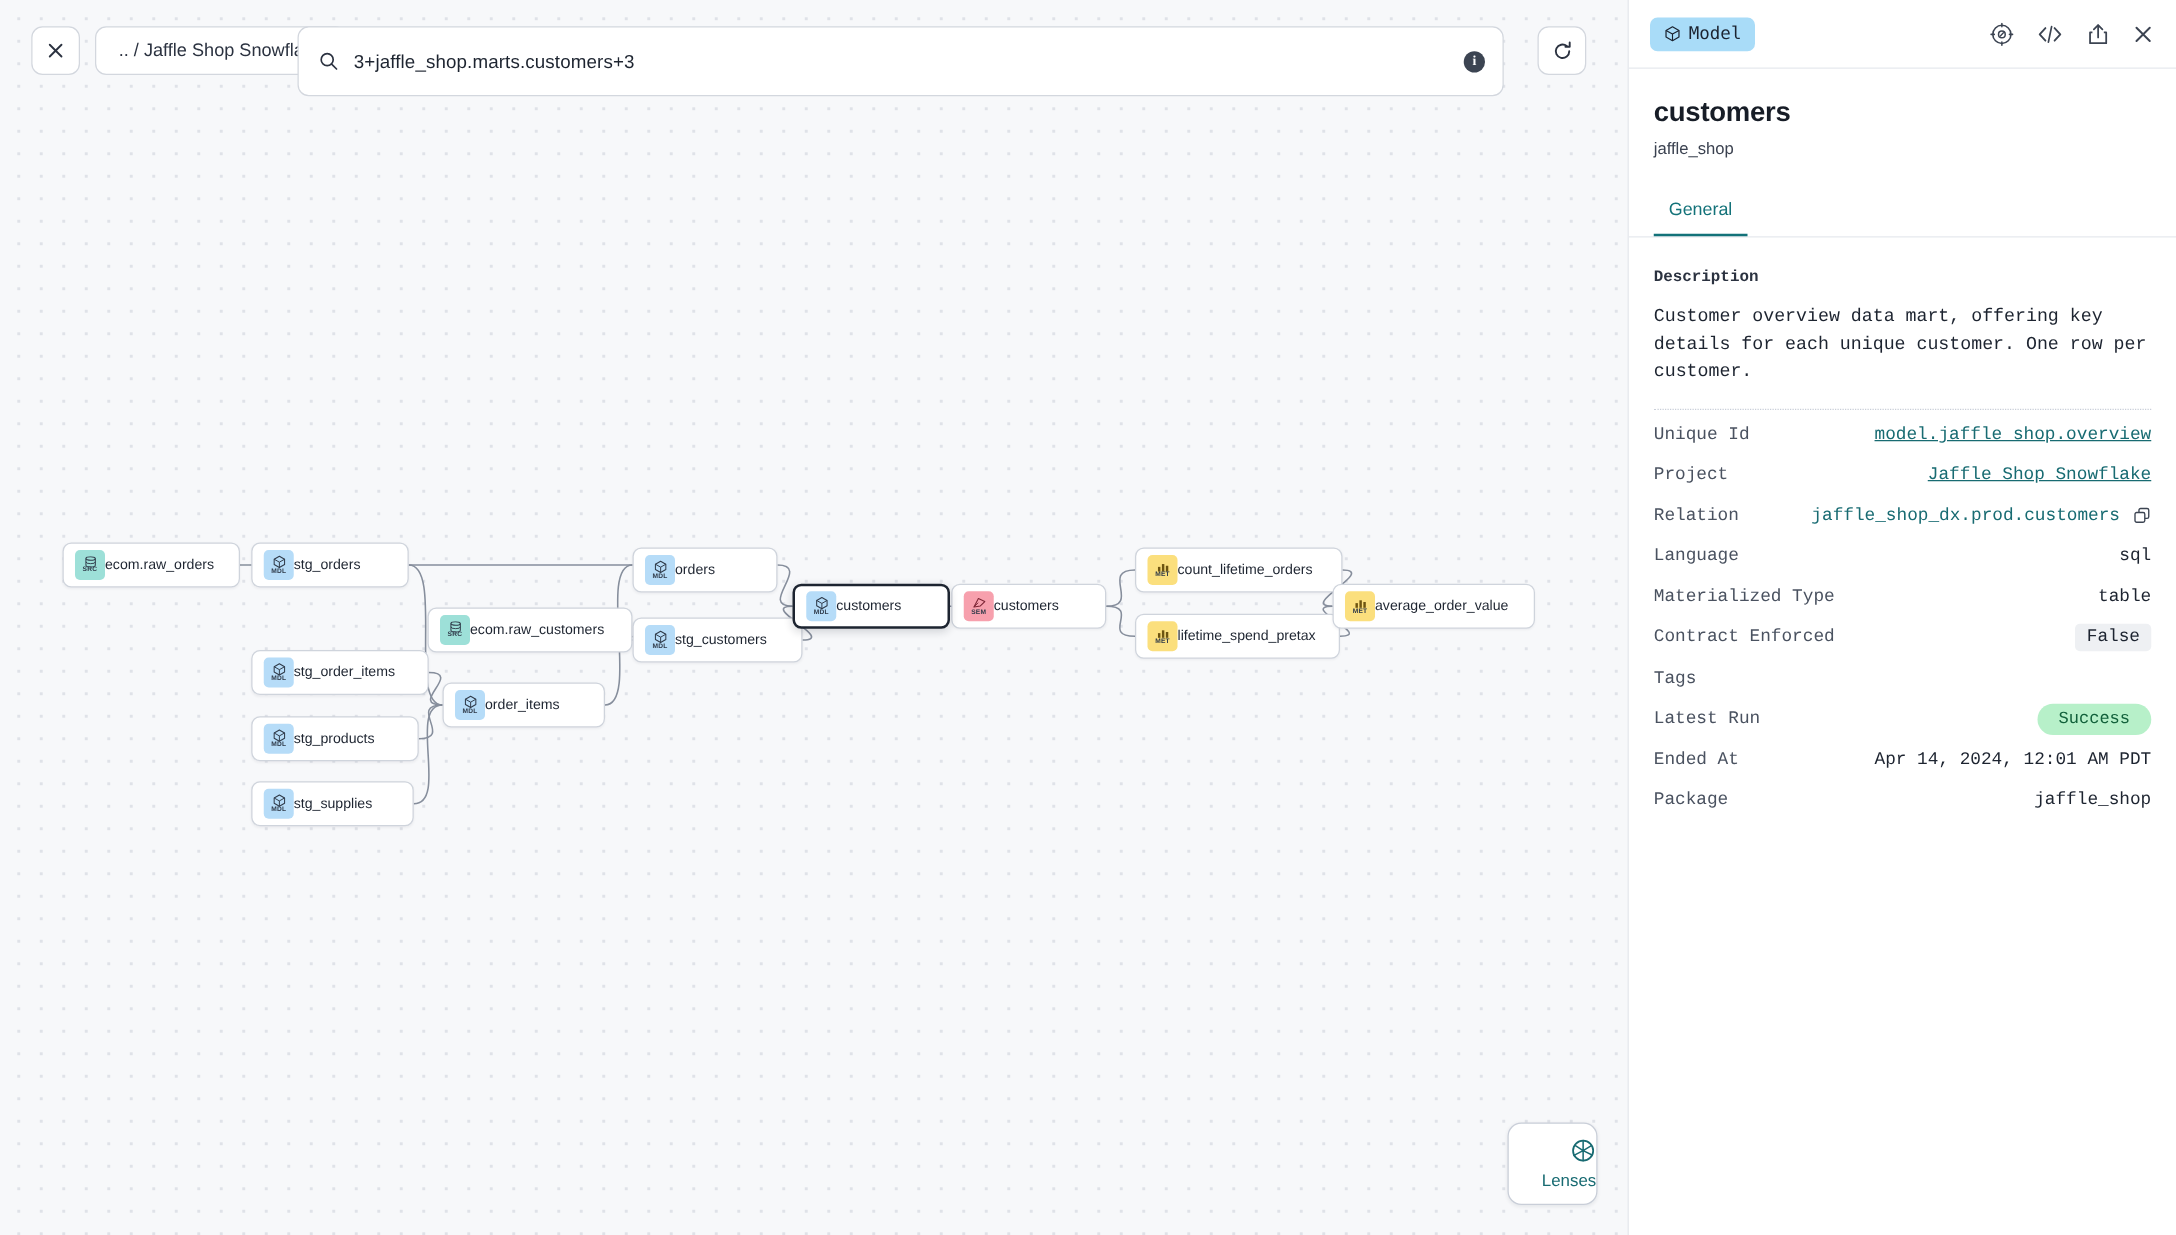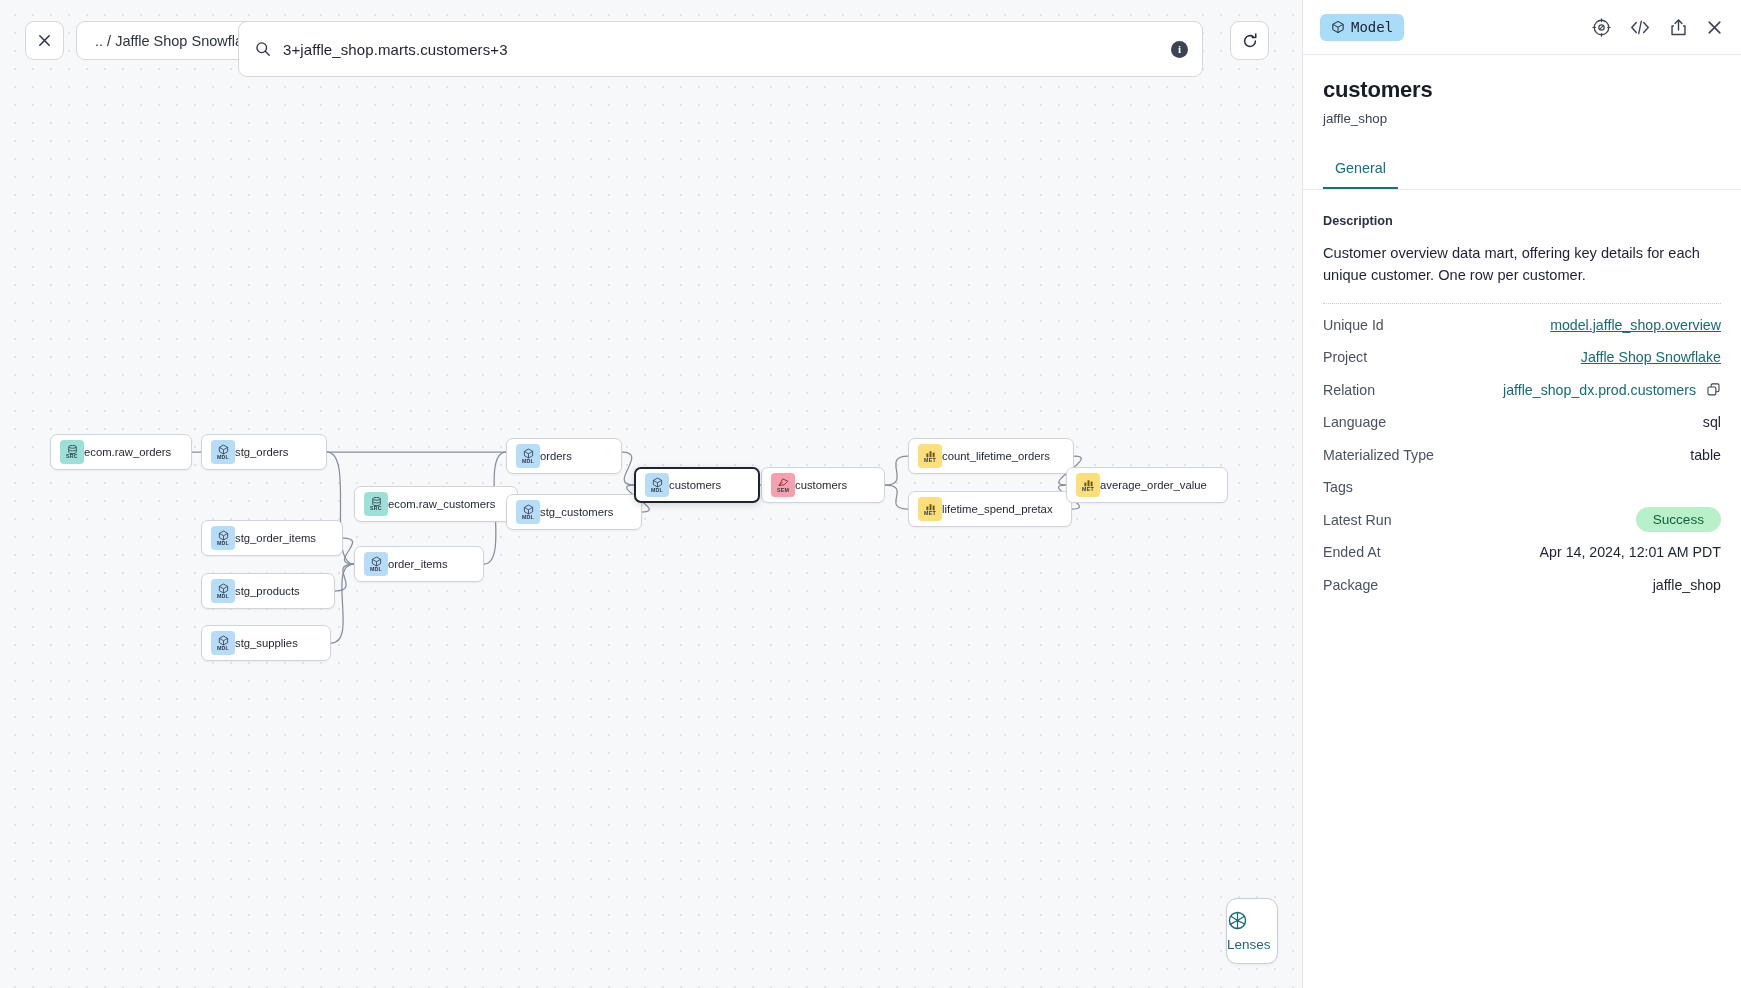--- a/index.html
+++ b/index.html
@@ -119,26 +119,26 @@
   .badge-met { background: #fbdf7d; }
   .node-label {
     font-size: 11.3px;
     color: #1d2430;
     white-space: nowrap;
   }
 
   
   .lenses-btn {
     position: absolute; right: 24px; bottom: 24px;
-    width: 52px; height: 66px;
+    width: 72px; height: 66px;
     background: #fff;
     border: 1px solid #c9ced8;
     border-radius: 11px;
     display: flex; flex-direction: column;
-    align-items: flex-start; justify-content: center;
+    align-items: flex-end; justify-content: center;
     gap: 6px;
     cursor: pointer; z-index: 20;
     box-shadow: 0 1px 3px rgba(20,26,40,.07);
   }
   .lenses-btn .lbl { font-size: 13.5px; color: #186b72; }
 
   
   .detail-pane {
     width: 439px; height: 988px;
     flex: 0 0 439px;
@@ -181,21 +181,21 @@
   }
   .dp-tab {
     font-size: 14.3px;
     color: #137279;
     padding: 8px 12px 11px 12px;
     border-bottom: 2.5px solid #137279;
     cursor: pointer;
     font-weight: 500;
   }
 
-  .dp-body { padding: 24px 20px 0 20px; overflow-y: auto; flex: 1; }
+  .dp-body { padding: 24px 20px 0 20px; overflow-y: auto; flex: 1; font-family: Liberation Mono, monospace; }
   .desc-label { font-size: 12.7px; font-weight: bold; color: #2b3240; }
   .desc-text {
     font-size: 14.6px;
     color: #1d2430;
     line-height: 1.52;
     margin-top: 14px;
   }
   .divider {
     margin: 17px 0 4px 0;
     border-top: 1px dotted #c9ced8;
@@ -299,21 +299,21 @@
         <div class="node" style="left: 201px; top: 625px; width: 130px;">
           <span class="node-badge badge-mdl">
             <svg width="11" height="11" viewBox="0 0 14 14">
               <path d="M7 1.3 L12.3 4.3 L12.3 9.7 L7 12.7 L1.7 9.7 L1.7 4.3 Z" stroke="#2f3a49" stroke-width="1.05" fill="none" stroke-linejoin="round"></path>
               <path d="M1.7 4.3 L7 7.3 L12.3 4.3 M7 7.3 L7 12.7" stroke="#2f3a49" stroke-width="1" fill="none"></path>
             </svg>
             <span class="bt">MDL</span>
           </span>
           <span class="node-label">stg_supplies</span>
         </div>
-        <div class="node" style="left: 354px; top: 486px; width: 164px;">
+        <div class="node" style="left: 342px; top: 486px; width: 164px;">
           <span class="node-badge badge-src">
             <svg width="11" height="9" viewBox="0 0 14 12">
               <ellipse cx="7" cy="2.4" rx="5" ry="1.9" stroke="#2f3a49" stroke-width="1.1" fill="none"></ellipse>
               <path d="M2 2.4 L2 9.6 a5 1.9 0 0 0 10 0 L12 2.4" stroke="#2f3a49" stroke-width="1.1" fill="none"></path>
               <path d="M2 6 a5 1.9 0 0 0 10 0" stroke="#2f3a49" stroke-width="1" fill="none"></path>
             </svg>
             <span class="bt">SRC</span>
           </span>
           <span class="node-label">ecom.raw_customers</span>
         </div>
@@ -522,20 +522,26 @@
               <div class="meta-val">sql</div>
             </div>
           </div>
           <div class="meta-row">
             <div class="meta-key">Materialized Type</div>
             <div class="val-with-icon">
               <div class="meta-val">table</div>
             </div>
           </div>
           <div class="meta-row">
+            <div class="meta-key">Contract Enforced</div>
+            <div class="val-with-icon">
+              <div class="chip-gray">False</div>
+            </div>
+          </div>
+          <div class="meta-row">
             <div class="meta-key">Tags</div>
             <div class="val-with-icon">
               <div class="meta-val"></div>
             </div>
           </div>
           <div class="meta-row">
             <div class="meta-key">Latest Run</div>
             <div class="val-with-icon">
               <div class="chip-green">Success</div>
             </div>

